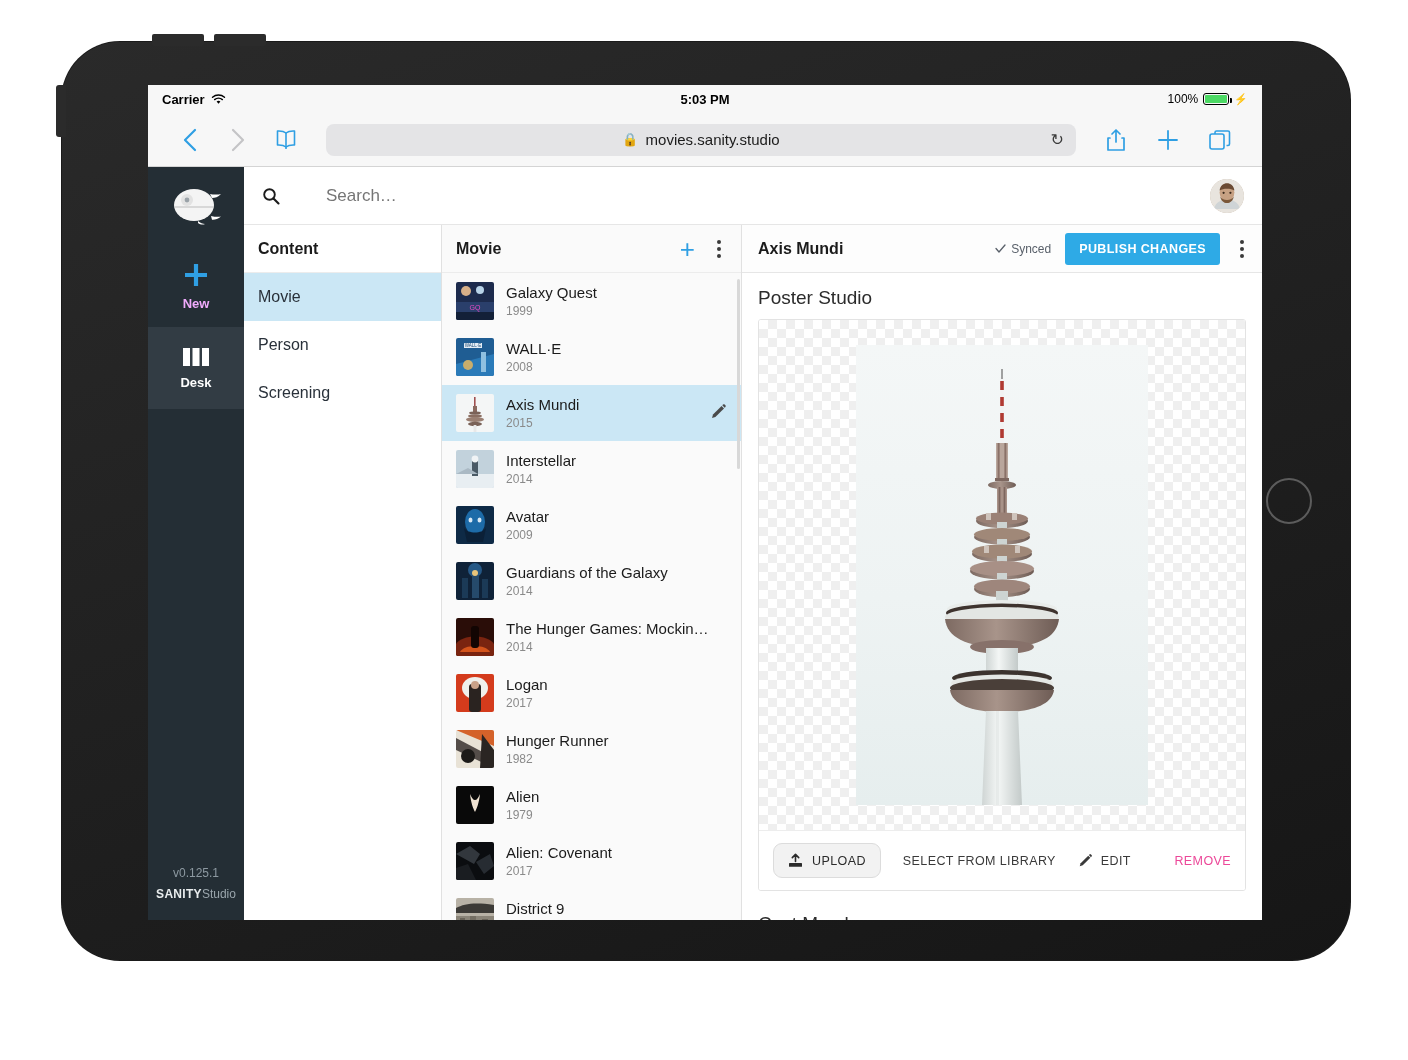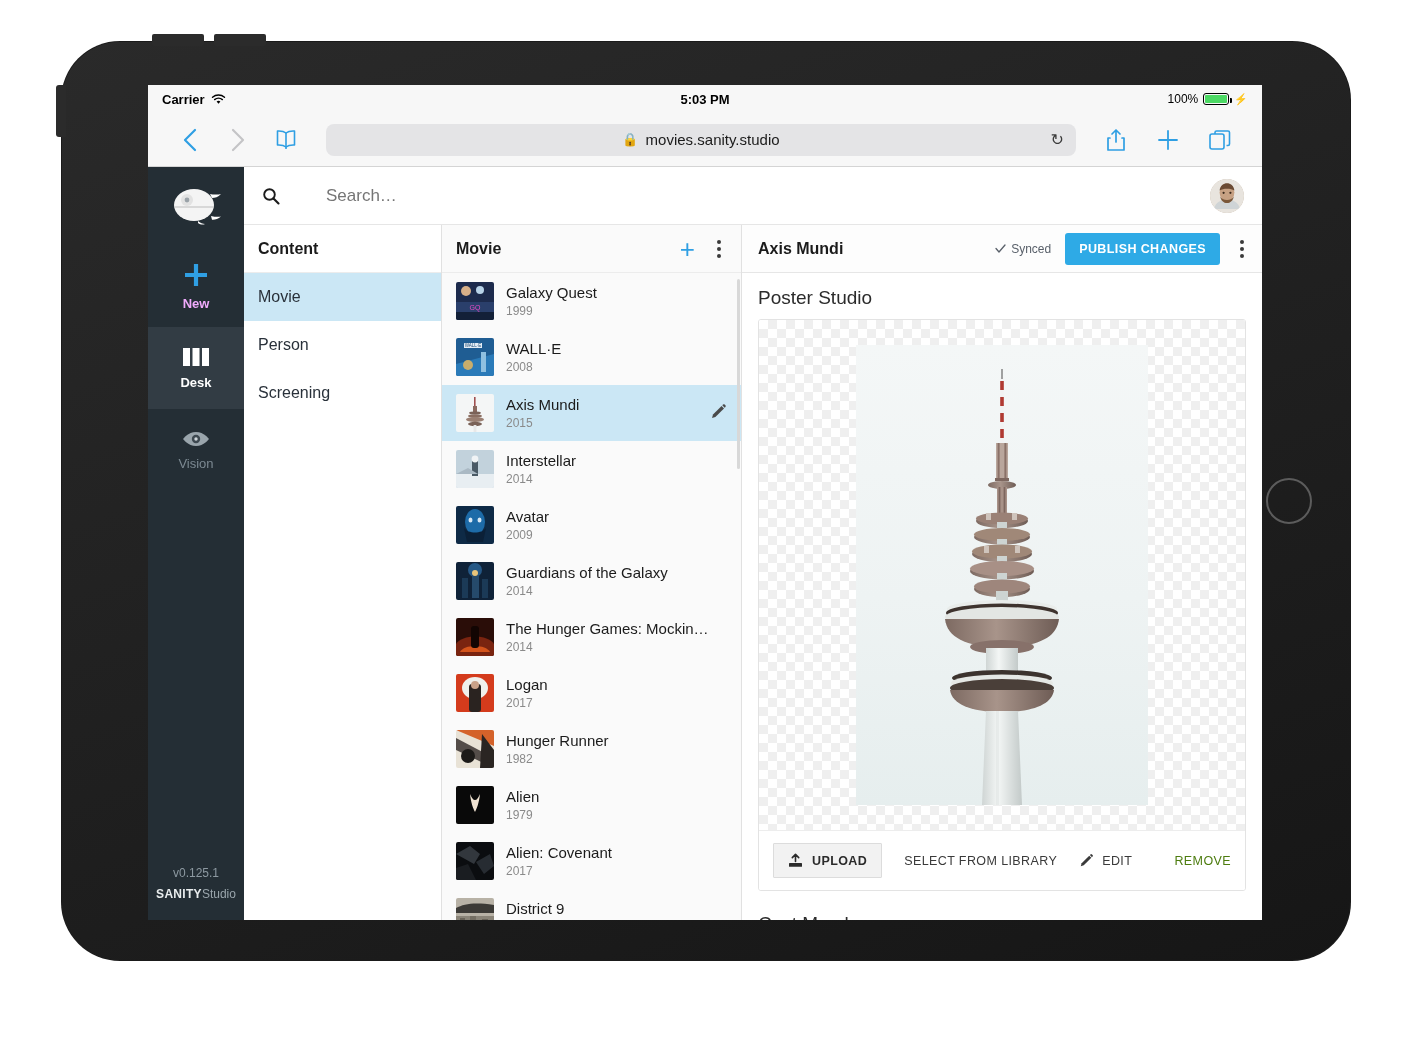--- a/index.html
+++ b/index.html
@@ -190,30 +190,30 @@
     background:linear-gradient(180deg,#f2f5f5 0%,#eef3f3 45%,#e9f0f0 100%);
   }
   .poster-box svg{ position:absolute; left:0; top:0; }
 
   .image-actions{
     display:flex; align-items:center; gap:22px;
     padding:12px 14px; border-top:1px solid #ededed; background:#fff;
   }
   .btn-upload{
     display:flex; align-items:center; gap:9px;
-    background:#f2f2f2; border:1px solid #dcdcdc; border-radius:1px;
-    padding:9px 14px; font-size:12.5px; font-weight:700; letter-spacing:.4px;
+    background:#f2f2f2; border:1px solid #dcdcdc; border-radius:9px;
+    padding:9px 14px; font-size:12.5px; font-weight:400; letter-spacing:.4px;
     color:#2b2b2b; cursor:pointer; font-family:inherit;
   }
   .act-link{
     font-size:12.5px; letter-spacing:.4px; color:#3a3a3a; cursor:pointer;
     display:flex; align-items:center; gap:8px; background:none; border:0;
     font-family:inherit;
   }
-  .act-link.danger{ color:#4d7c0f; margin-left:auto; }
+  .act-link.danger{ color:#ec4899; margin-left:auto; }
   .cast-label{ font-size:19px; color:#2b2b2b; padding:22px 0 0 0; }
 
   
   .searchrow{
     height:58px; background:#fff; border-bottom:1px solid #e6e6e6;
     display:flex; align-items:center; padding:0 18px; gap:14px;
   }
   .search-input{
     border:0; outline:0; font-size:17px; color:#9a9a9a;
     font-family:inherit; background:transparent; flex:1;margin-left:32px;
@@ -328,28 +328,20 @@
 
           <div class="rail-item active">
             <svg width="28" height="22" viewBox="0 0 28 22">
               <rect x="1" y="2" width="7" height="18" fill="#ffffff"></rect>
               <rect x="10.5" y="2" width="7" height="18" fill="#ffffff"></rect>
               <rect x="20" y="2" width="7" height="18" fill="#ffffff"></rect>
             </svg>
             <span>Desk</span>
           </div>
 
-          <div class="rail-item dim">
-            <svg width="30" height="20" viewBox="0 0 30 20">
-              <path d="M15 3C7 3 2 10 2 10s5 7 13 7 13-7 13-7-5-7-13-7z" fill="#9aa5ac"></path>
-              <circle cx="15" cy="10" r="4.2" fill="#3d4850"></circle>
-              <circle cx="15" cy="10" r="1.7" fill="#cfd6da"></circle>
-            </svg>
-            <span>Vision</span>
-          </div>
 
           <div class="rail-foot">
             <div>v0.125.1</div>
             <div class="brand">
               <b>SANITY</b><span>Studio</span>
             </div>
           </div>
         </div>
 
         <div style="flex:1; display:flex; flex-direction:column; min-width:0;">

